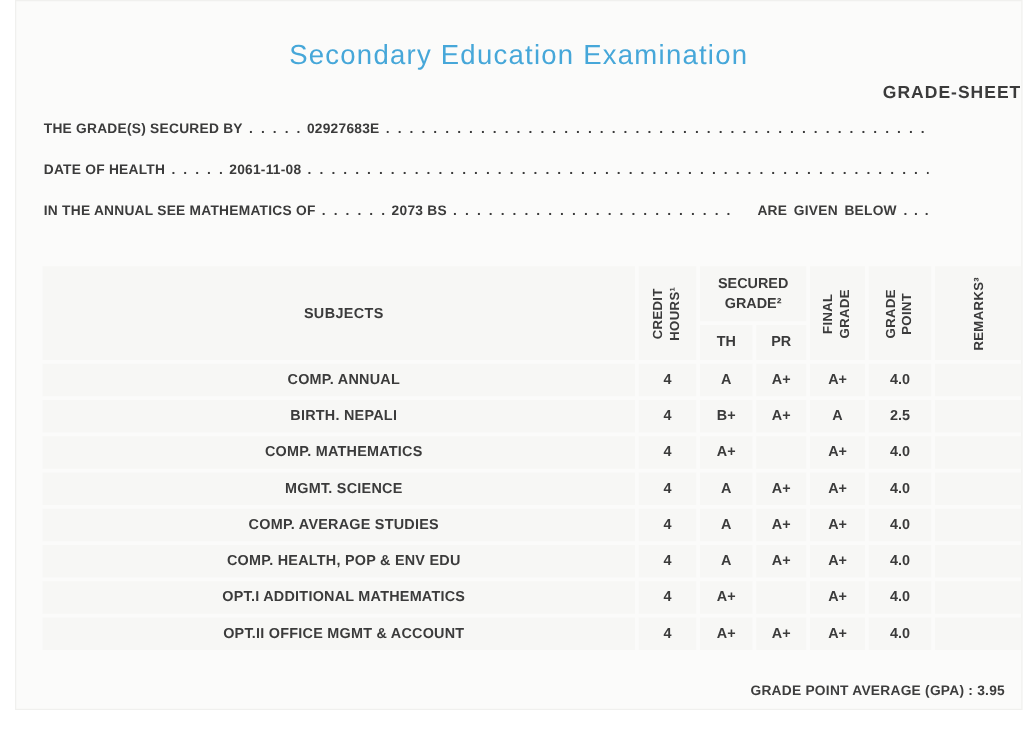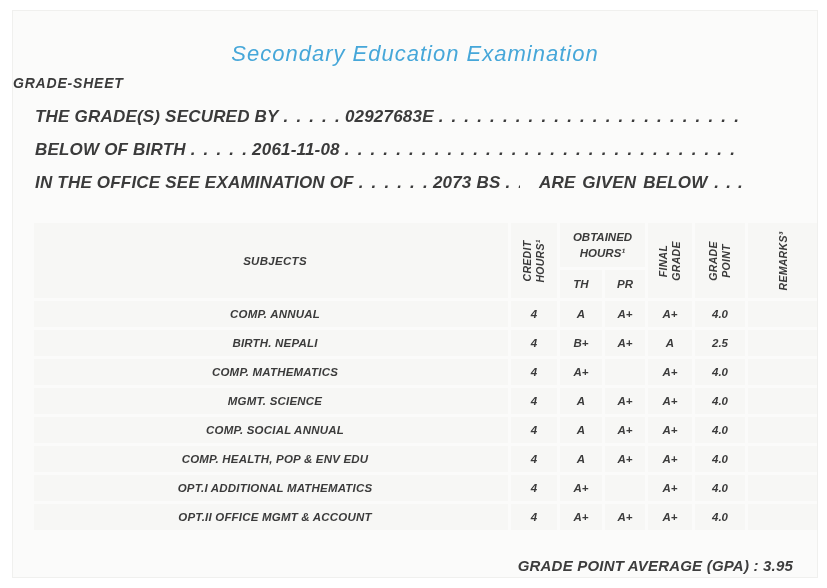--- a/index.html
+++ b/index.html
@@ -1,32 +1,32 @@
 <!DOCTYPE html>
 <html><head>
 <meta charset="utf-8">
 <style>
   * { margin:0; padding:0; box-sizing:border-box; }
   html,body { width:827px; height:588px; background:#ffffff;
     font-family:"Liberation Sans", sans-serif; color:#3d3d3d; }
   .card {
-    position:absolute; left:12px; top:10px; width:806px; height:568px;
-    background:#fbfbfa; border:1px solid #f0f0ee; overflow:hidden;font-style:italic;
+    position:absolute; left:12px; top:0; width:806px; height:568px;
+    background:#fbfbfa; border:1px solid #f0f0ee; overflow:hidden;
   }
   .page-title {
     margin-top:30px; text-align:center; font-size:22px; font-weight:400;
     letter-spacing:1px; color:#46a7d9;
   }
   .sheet-subtitle {
-    margin-top:8px; text-align:left; font-size:14px; font-weight:700;
+    margin-top:8px; text-align:right; font-size:14px; font-weight:700;
     letter-spacing:.8px; color:#3b3b3b;
   }
   .info { margin:16px 74px 0 22px; }
   .info-line {
-    display:flex; align-items:baseline; height:33px; font-size:17px;
+    display:flex; align-items:baseline; height:33px; font-size:11px;
     font-weight:700; letter-spacing:.2px; white-space:nowrap; color:#3b3b3b;
   }
   .dots { margin:0 5px; word-spacing:3px; }
   .leader { flex:1 1 0; overflow:hidden; white-space:nowrap;
     word-spacing:3px; margin-left:5px; min-width:0; }
   .suffix { margin-left:19px; word-spacing:2px; }
   table.grades {
     margin:14px 0 0 18px; width:788px; table-layout:fixed;
     border-collapse:separate; border-spacing:3px; background:transparent;
   }
@@ -42,46 +42,46 @@
   .rot {
     position:absolute; top:50%; left:50%;
     transform:translate(-50%,-50%) rotate(-90deg);
     white-space:pre; text-align:center; font-size:10.5px; line-height:1.25;
     letter-spacing:.3px;
   }
   th.h-obtained { font-size:10.5px; line-height:1.35; padding-top:2px;
     white-space:normal; }
   tbody td { height:26px; }
   td.c-sub { text-align:left; padding-left:8px; letter-spacing:.2px; }
-  .summary { margin:24px 24px 0 0; text-align:right; font-size:15px;
+  .summary { margin:24px 13px 0 0; text-align:right; font-size:11px;
     font-weight:700; letter-spacing:.2px; }
 </style>
 </head>
 <body>
 
 <div class="card">
 
   <div class="page-title">Secondary Education Examination</div>
   <div class="sheet-subtitle">GRADE-SHEET</div>
 
   <div class="info">
     <div class="info-line">
       <span>THE GRADE(S) SECURED BY</span>
       <span class="dots">. . . . .</span>
       <span>02927683E</span>
       <span class="leader">. . . . . . . . . . . . . . . . . . . . . . . . . . . . . . . . . . . . . . . . . . . . . . . . . . . . . . . . . . . . . . . . . . . . . . . . . . . . . . . . . . . . . . . . . . . .</span>
     </div>
     <div class="info-line">
-      <span>BELOW OF BIRTH</span>
+      <span>DATE OF HEALTH</span>
       <span class="dots">. . . . .</span>
       <span>2061-11-08</span>
       <span class="leader">. . . . . . . . . . . . . . . . . . . . . . . . . . . . . . . . . . . . . . . . . . . . . . . . . . . . . . . . . . . . . . . . . . . . . . . . . . . . . . . . . . . . . . . . . . . .</span>
     </div>
     <div class="info-line">
-      <span>IN THE OFFICE SEE EXAMINATION OF</span>
+      <span>IN THE ANNUAL SEE MATHEMATICS OF</span>
       <span class="dots">. . . . . .</span>
       <span>2073 BS</span>
       <span class="leader">. . . . . . . . . . . . . . . . . . . . . . . . . . . . . . . . . . . . . . . . . . . . . . . . . . . . . . . . . . . . . . . . . . . . . . . . . . . . . . . . . . . . . . . . . . . .</span>
       <span class="suffix">ARE GIVEN BELOW . . .</span>
     </div>
   </div>
 
   <table class="grades">
     <colgroup>
       <col style="width:474px">
@@ -92,21 +92,21 @@
         <col style="width:50px">
       <col style="width:72px">
     </colgroup>
     <thead>
       <tr class="hrow1">
         <th class="h-subjects rowspan2" rowspan="2">SUBJECTS</th>
         <th class="rowspan2" rowspan="2">
           <span class="rot">CREDIT
 HOURS¹</span>
         </th>
-        <th class="h-obtained" colspan="2">OBTAINED HOURS¹</th>
+        <th class="h-obtained" colspan="2">SECURED GRADE²</th>
         <th class="rowspan2" rowspan="2">
           <span class="rot">FINAL
 GRADE</span>
         </th>
         <th class="rowspan2" rowspan="2">
           <span class="rot">GRADE
 POINT</span>
         </th>
         <th class="rowspan2" rowspan="2">
           <span class="rot">REMARKS³</span>
@@ -148,21 +148,21 @@
       <tr>
         <td class="c-sub">MGMT. SCIENCE</td>
         <td>4</td>
         <td>A</td>
         <td>A+</td>
         <td>A+</td>
         <td>4.0</td>
         <td></td>
       </tr>
       <tr>
-        <td class="c-sub">COMP. SOCIAL ANNUAL</td>
+        <td class="c-sub">COMP. AVERAGE STUDIES</td>
         <td>4</td>
         <td>A</td>
         <td>A+</td>
         <td>A+</td>
         <td>4.0</td>
         <td></td>
       </tr>
       <tr>
         <td class="c-sub">COMP. HEALTH, POP &amp; ENV EDU</td>
         <td>4</td>

